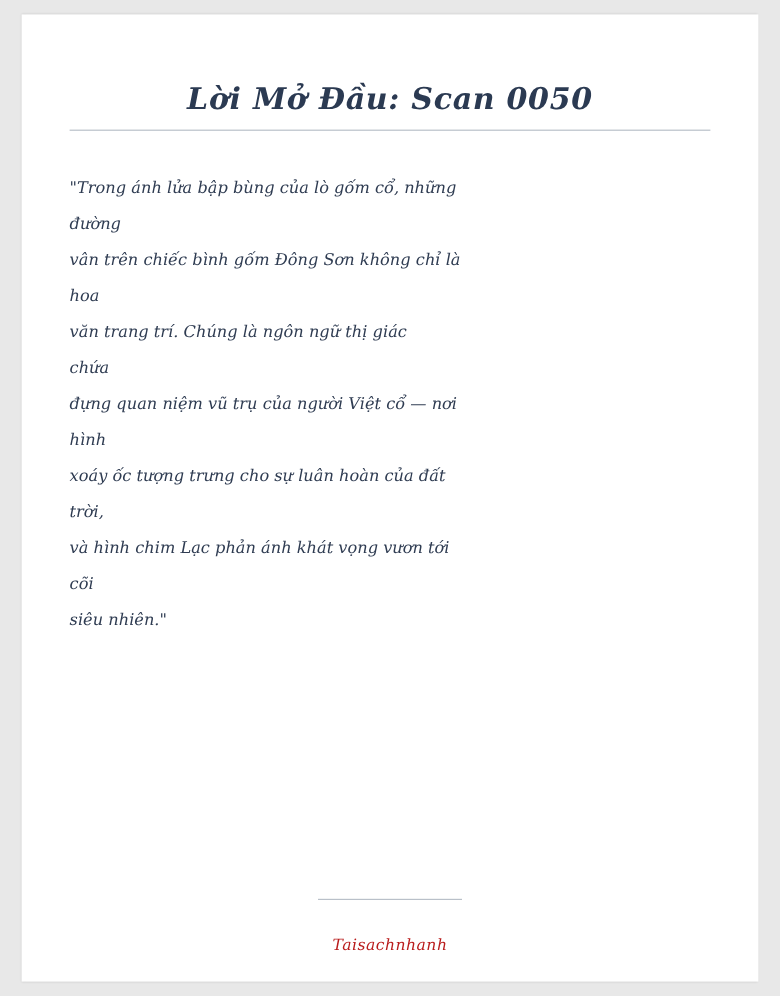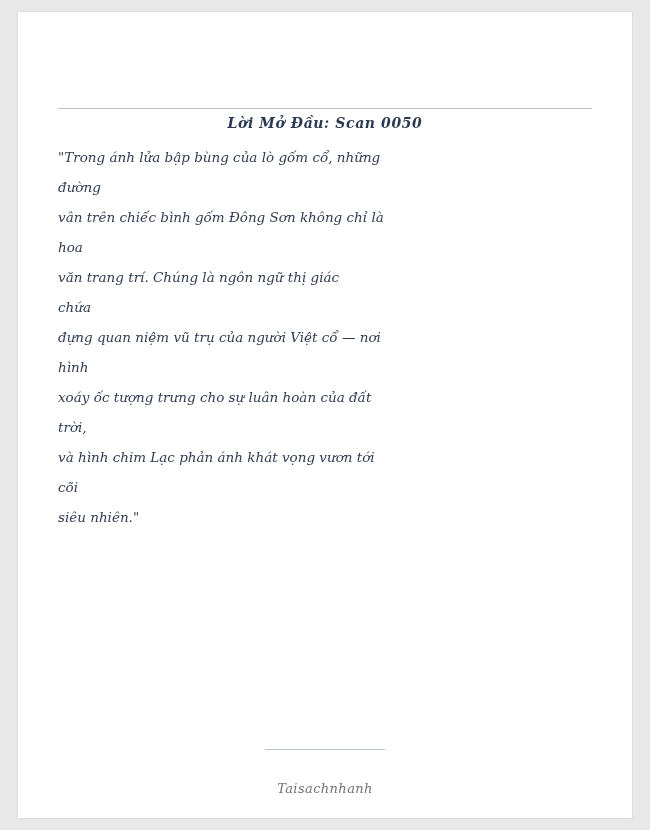--- a/index.html
+++ b/index.html
@@ -30,24 +30,23 @@
   }
   .doc-title {
     position: absolute;
     left: 0;
     right: 0;
     top: 56px;
     text-align: center;
     font-family: "DejaVu Serif", serif;
     font-style: italic;
     font-weight: bold;
-    font-size: 14px;
+    font-size: 25px;
     letter-spacing: 0.6px;
     color: #2b3a52;
-    margin-top: 47px;
   }
   .title-rule {
     position: absolute;
     left: 40px;
     right: 40px;
     top: 96px;
     height: 1px;
     background: #b9c0c9;
   }
   .body-text {
@@ -73,21 +72,21 @@
   .footer-rule {
     width: 120px;
     height: 1px;
     background: #b9c0c9;
     margin: 0 auto 10px auto;
   }
   .footer-text {
     font-family: "DejaVu Serif", serif;
     font-style: italic;
     font-size: 13px;
-    color: #737373;
+    color: #b91c1c;
     letter-spacing: 0.4px;
     margin-top: 31px;
   }
 </style>
 </head>
 <body>
 
 <div class="page">
   <div class="page-inner">
 

